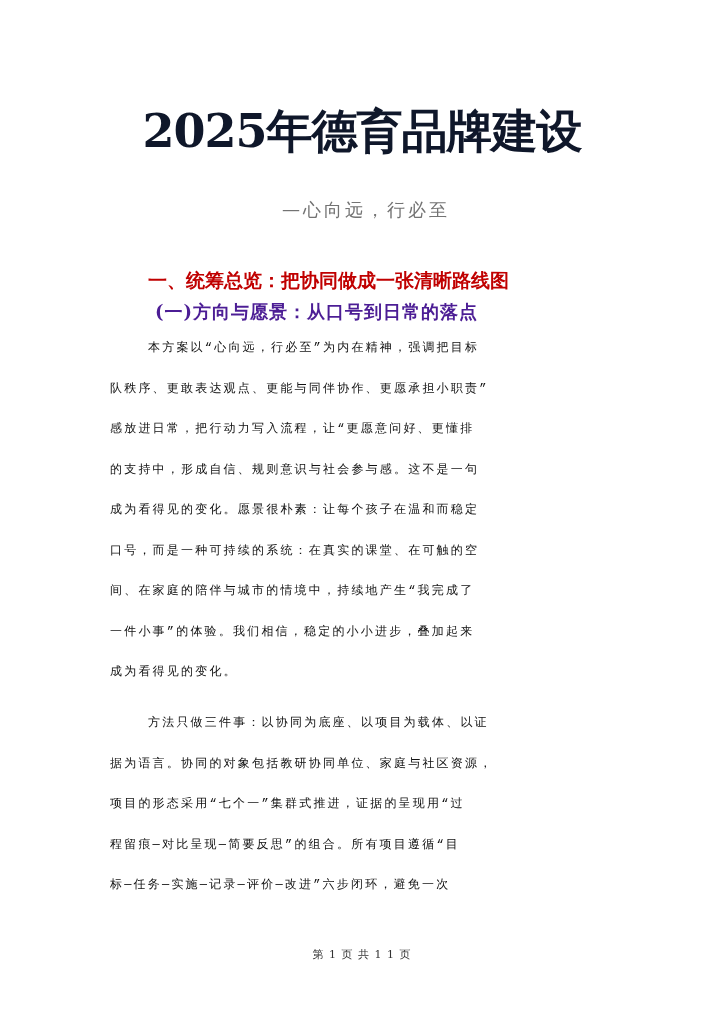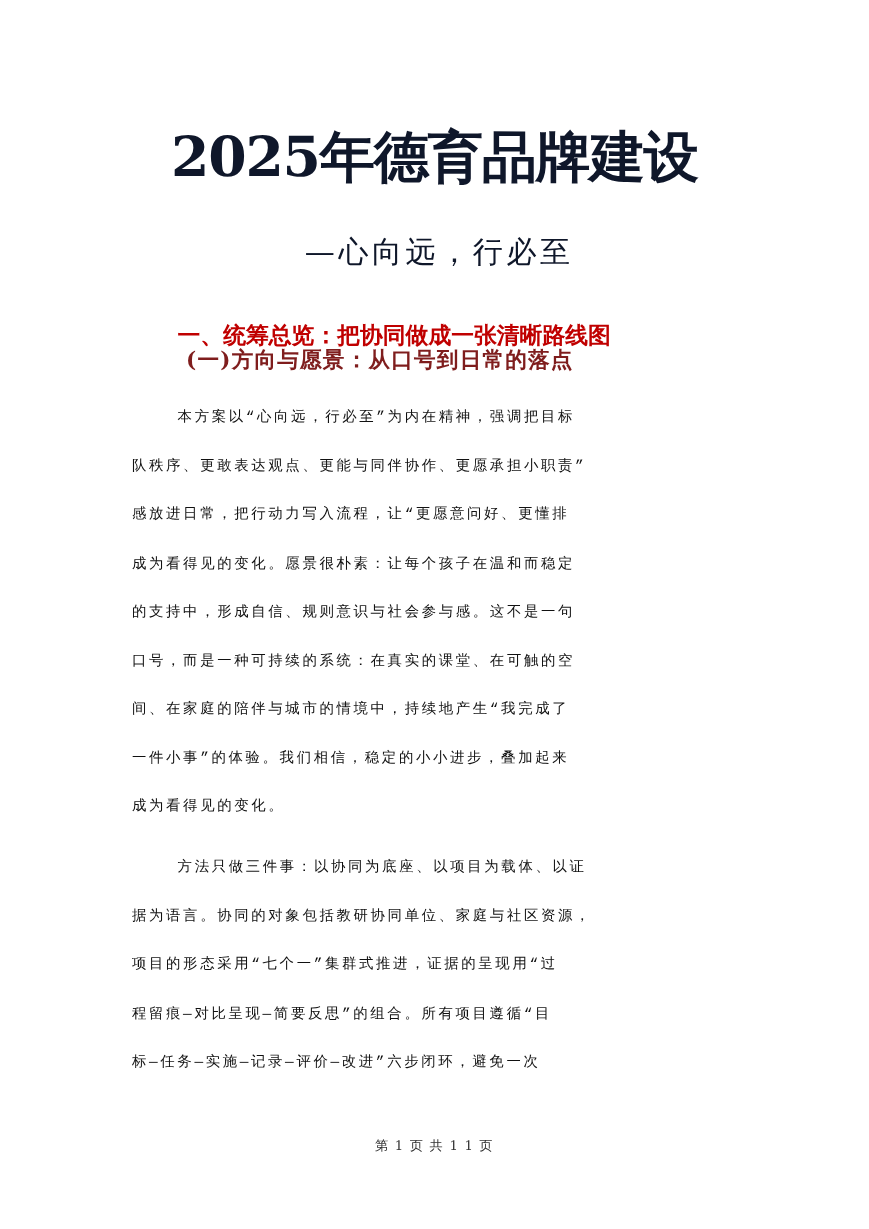--- a/index.html
+++ b/index.html
@@ -6,33 +6,33 @@
     body { width: 724px; height: 1024px; position: relative; overflow: hidden; }
     .page { position: absolute; left: 0; top: 0; width: 724px; height: 1024px; background: #fff; }
     .title {
       position: absolute; left: 0; width: 724px; top: 103px;
       text-align: center; color: #0f172a;
       font-family: "DejaVu Serif", "Liberation Serif", serif;
       font-weight: bold; font-size: 46px; line-height: 56px; letter-spacing: -1px;
     }
     .subtitle {
       position: absolute; left: 0; width: 724px; top: 192px;
-      text-align: center; color: #0f172a;
+      text-align: center; color: #737373;
       font-family: "DejaVu Serif", serif;
-      font-size: 25px; line-height: 36px; letter-spacing: 3px;
+      font-size: 18px; line-height: 36px; letter-spacing: 3px;
       padding-left: 8px; box-sizing: border-box;
     }
     .h1 {
       position: absolute; left: 148px; top: 266px;
       color: #c00000; font-weight: bold;
       font-family: "DejaVu Serif", serif; font-size: 19px; line-height: 28px;
     }
     .h2 {
-      position: absolute; left: 155px; top: 287px;
-      color: #7f1d1d; font-weight: bold;
+      position: absolute; left: 155px; top: 298px;
+      color: #4c1d95; font-weight: bold;
       font-family: "DejaVu Serif", serif; font-size: 18px; line-height: 28px; letter-spacing: 1px;
     }
     .para {
       position: absolute; left: 110px; width: 520px;
       color: #111; font-family: Liberation Mono, monospace;
       font-size: 12px; line-height: 40.5px; letter-spacing: 2.2px;
       text-align: justify;
     }
     .para .line { display: block; white-space: nowrap; }
     .p1 { top: 328px; }
@@ -50,22 +50,22 @@
 <div class="page">
   <div class="title">2025年德育品牌建设</div>
   <div class="subtitle">—心向远，行必至</div>
   <div class="h1">一、统筹总览：把协同做成一张清晰路线图</div>
   <div class="h2">(一)方向与愿景：从口号到日常的落点</div>
 
   <div class="para p1">
     <span class="line indent">本方案以“心向远，行必至”为内在精神，强调把目标</span>
     <span class="line">队秩序、更敢表达观点、更能与同伴协作、更愿承担小职责”</span>
     <span class="line">感放进日常，把行动力写入流程，让“更愿意问好、更懂排</span>
+    <span class="line">的支持中，形成自信、规则意识与社会参与感。这不是一句</span>
     <span class="line">成为看得见的变化。愿景很朴素：让每个孩子在温和而稳定</span>
-    <span class="line">的支持中，形成自信、规则意识与社会参与感。这不是一句</span>
     <span class="line">口号，而是一种可持续的系统：在真实的课堂、在可触的空</span>
     <span class="line">间、在家庭的陪伴与城市的情境中，持续地产生“我完成了</span>
     <span class="line">一件小事”的体验。我们相信，稳定的小小进步，叠加起来</span>
     <span class="line">成为看得见的变化。</span>
   </div>
 
   <div class="para p2">
     <span class="line indent">方法只做三件事：以协同为底座、以项目为载体、以证</span>
     <span class="line">据为语言。协同的对象包括教研协同单位、家庭与社区资源，</span>
     <span class="line">项目的形态采用“七个一”集群式推进，证据的呈现用“过</span>

